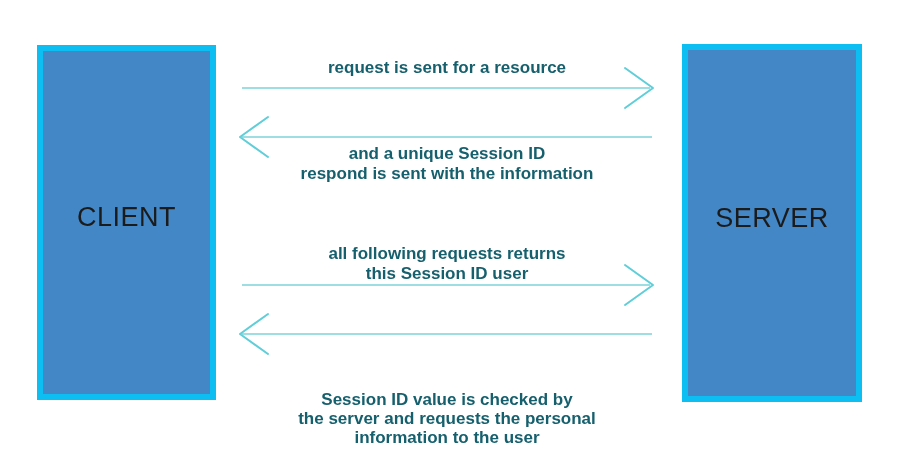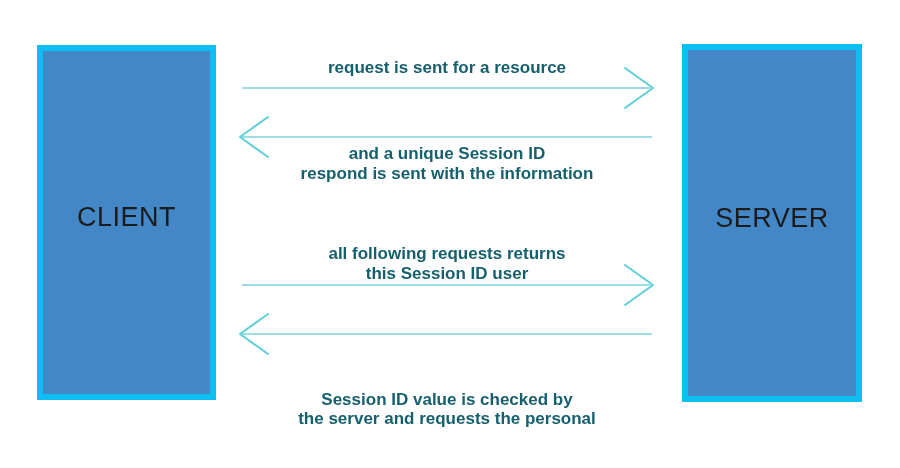--- a/index.html
+++ b/index.html
@@ -121,15 +121,16 @@
     <polyline class="head" points="389,2 417,22 389,42"></polyline>
   </svg>
 
   <svg class="arrow" id="arrow-4" viewBox="0 0 420 44">
     <line class="shaft" x1="6" y1="22" x2="416" y2="22"></line>
     <polyline class="head" points="32,2 4,22 32,42"></polyline>
   </svg>
   <div class="msg-label" id="label-4">
     <div class="msg-line">Session ID value is checked by</div>
     <div class="msg-line">the server and requests the personal</div>
+    <div class="msg-line">information to the user</div>
   </div>
 
 </div>
 
 </body></html>

